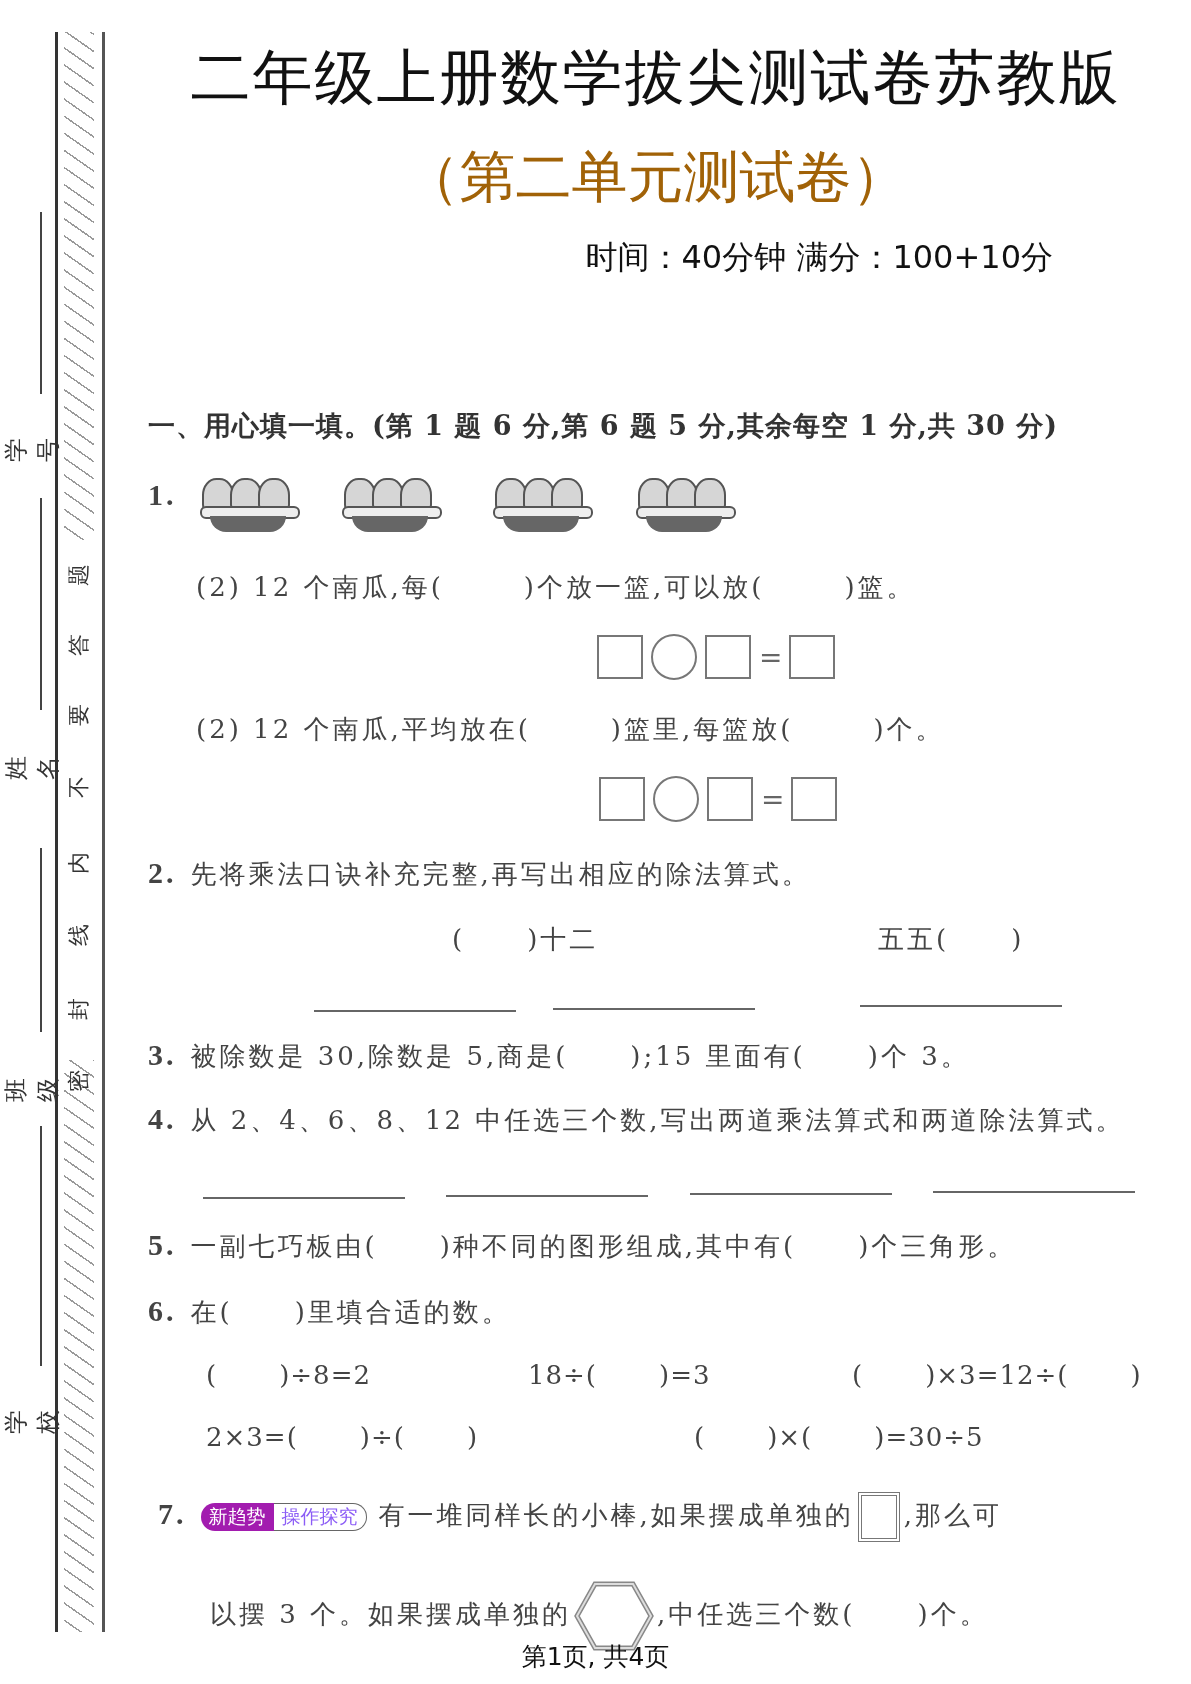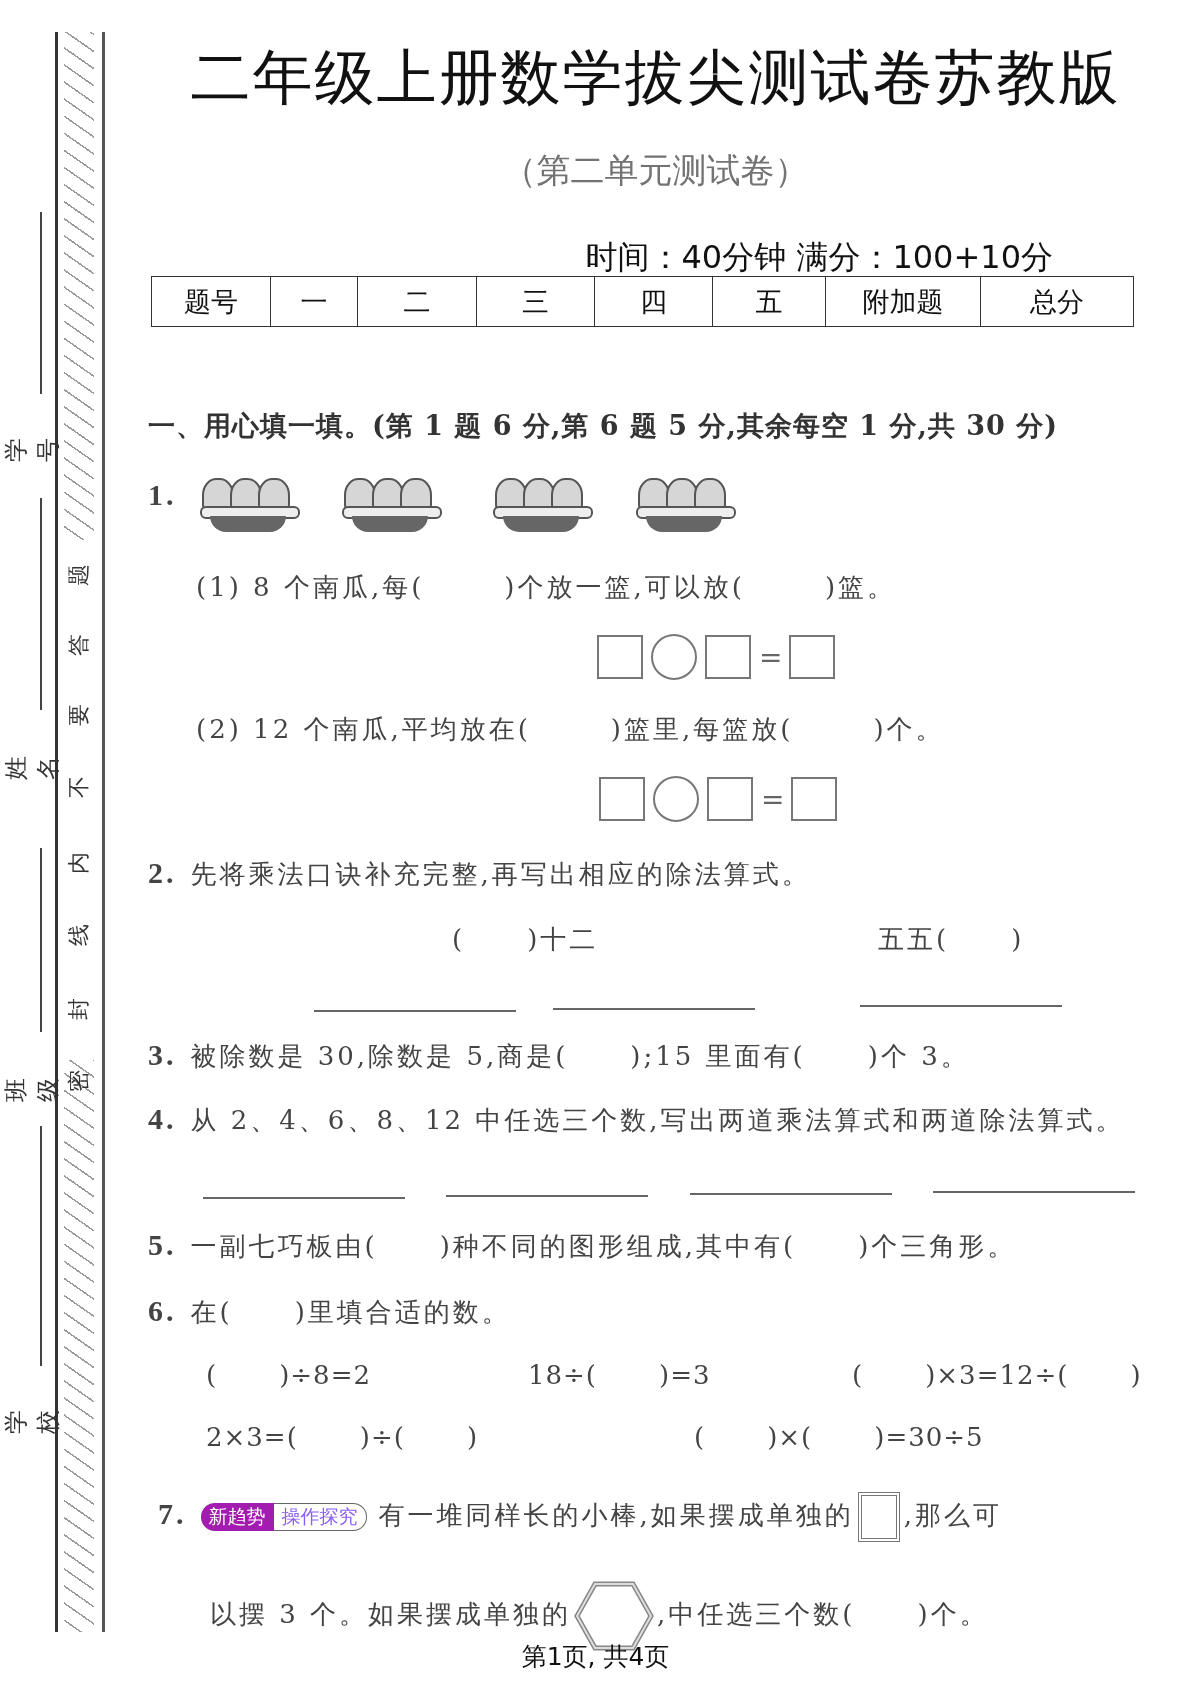--- a/index.html
+++ b/index.html
@@ -15,22 +15,22 @@
   .hatch-mask { position: absolute; left: 62px; background: #fff; width: 34px; }
   .seal-char { position: absolute; left: 66px; width: 26px; text-align: center; font-size: 22px;
     transform: rotate(-90deg); font-family: "DejaVu Sans", sans-serif; color: #333; }
   .field-label { position: absolute; left: 14px; width: 36px; text-align: center; font-size: 24px;
     transform: rotate(-90deg); color: #333; font-family: "DejaVu Serif", serif; }
   .field-line { position: absolute; left: 40px; width: 2px; background: #444; }
 
   
   .title { left: 120px; width: 1071px; top: 38px; text-align: center; font-size: 60px;
     font-family: "DejaVu Sans", sans-serif; color: #111; letter-spacing: 2px; }
-  .subtitle { left: 120px; width: 1071px; top: 148px; text-align: center; font-size: 34px;
-    font-family: "DejaVu Sans", sans-serif; color: #737373; }
+  .subtitle { left: 120px; width: 1071px; top: 140px; text-align: center; font-size: 56px;
+    font-family: "DejaVu Sans", sans-serif; color: #a16207; }
   .meta { right: 138px; top: 236px; font-size: 32px; font-family: "DejaVu Sans", sans-serif; color: #111; }
 
   
   table.score { position: absolute; left: 151px; top: 276px; border-collapse: collapse; }
   table.score td { border: 1.5px solid #333; text-align: center; font-size: 27px; height: 49px;
     font-family: "DejaVu Sans", sans-serif; color: #111; padding: 0; }
 
   .section { left: 148px; top: 408px; font-size: 27px; font-weight: bold; color: #333; letter-spacing: 1px; }
   .qnum { font-weight: bold; color: #444; font-family: "Liberation Serif", serif; font-size: 30px; margin-right: 14px; }
   .line-text { position: absolute; font-size: 26px; color: #444; letter-spacing: 3px; white-space: nowrap; }
@@ -87,30 +87,20 @@
   <div class="field-line" style="top:1126px; height:240px;"></div>
   <div class="field-label" style="top:1390px;">学校</div>
 </div>
 
 <div class="abs title">二年级上册数学拔尖测试卷苏教版</div>
 <div class="abs subtitle">（第二单元测试卷）</div>
 <div class="abs meta">时间：40分钟  满分：100+10分</div>
 
 <table class="score">
   <tbody>
-      <tr>
-    <td style="width:118px;">题号</td>
-    <td style="width:86px;">一</td>
-    <td style="width:118px;">二</td>
-    <td style="width:117px;">三</td>
-    <td style="width:117px;">四</td>
-    <td style="width:112px;">五</td>
-    <td style="width:154px;">附加题</td>
-    <td style="width:152px;">总分</td>
-  </tr>
 </tbody>
   </table>
 
 <div class="abs section">一、用心填一填。(第 1 题 6 分,第 6 题 5 分,其余每空 1 分,共 30 分)</div>
 
 <div class="line-text" style="left:148px; top:478px;">
   <span class="qnum">1.</span>
 </div>
 <div class="basket" style="left:200px;">
   <div class="pumpkins">
@@ -143,21 +133,21 @@
   <div class="pumpkins">
       <div class="pk"></div>
       <div class="pk"></div>
       <div class="pk"></div>
     </div>
   <div class="rim"></div>
     <div class="bowl"></div>
 </div>
 
 <div class="line-text" style="left:196px; top:570px;">
-  <span>(1) 8 个南瓜,每(</span><span class="blank"></span><span>)个放一篮,可以放(</span><span class="blank"></span><span>)篮。</span>
+  <span>(2) 12 个南瓜,每(</span><span class="blank"></span><span>)个放一篮,可以放(</span><span class="blank"></span><span>)篮。</span>
 </div>
 <div class="eq" style="left:597px; top:634px;">
   <div class="box"></div>
   <div class="circle"></div>
   <div class="box"></div>
   <div class="equals">=</div>
   <div class="box"></div>
 </div>
 
 <div class="line-text" style="left:196px; top:712px;">

